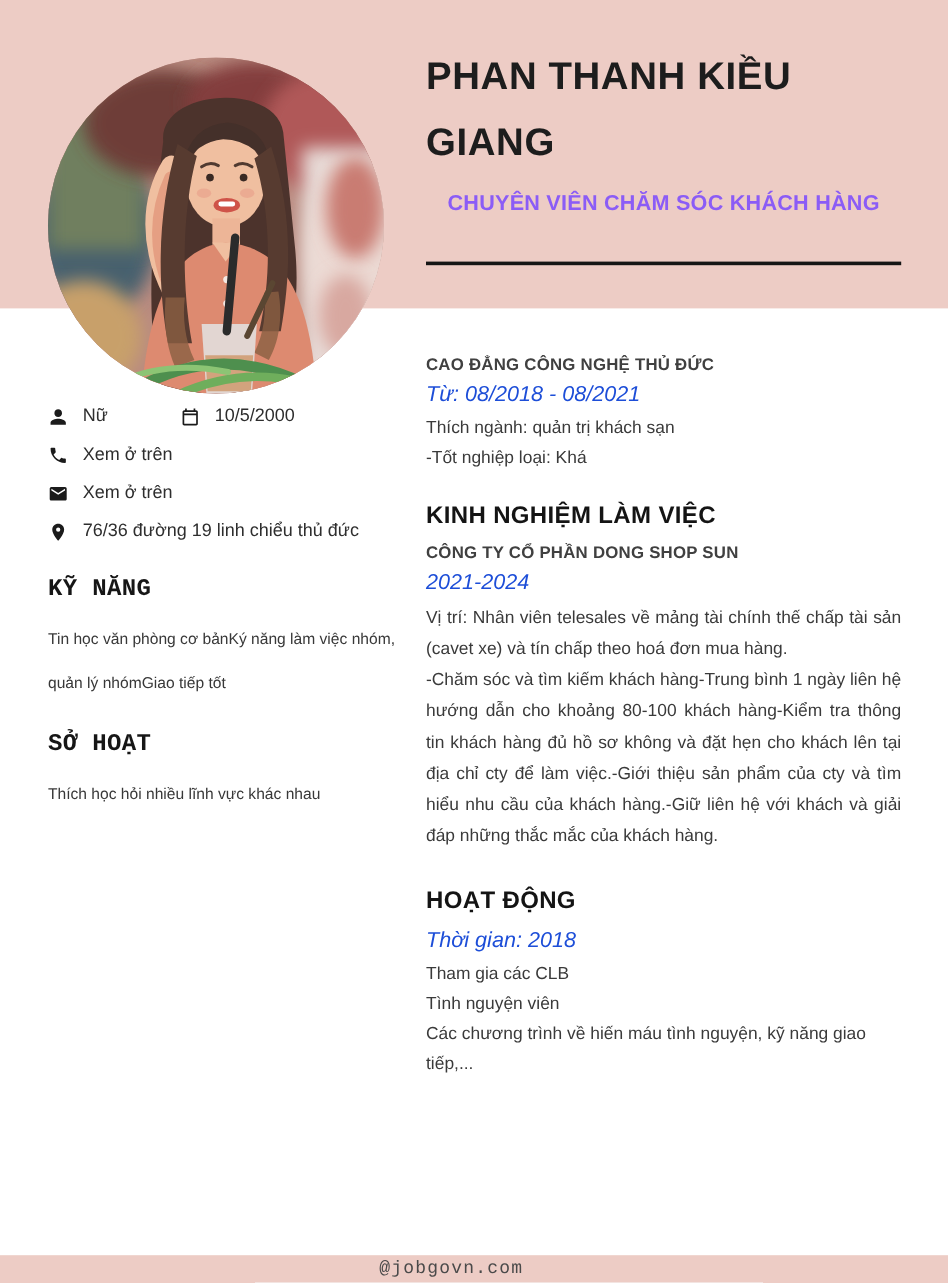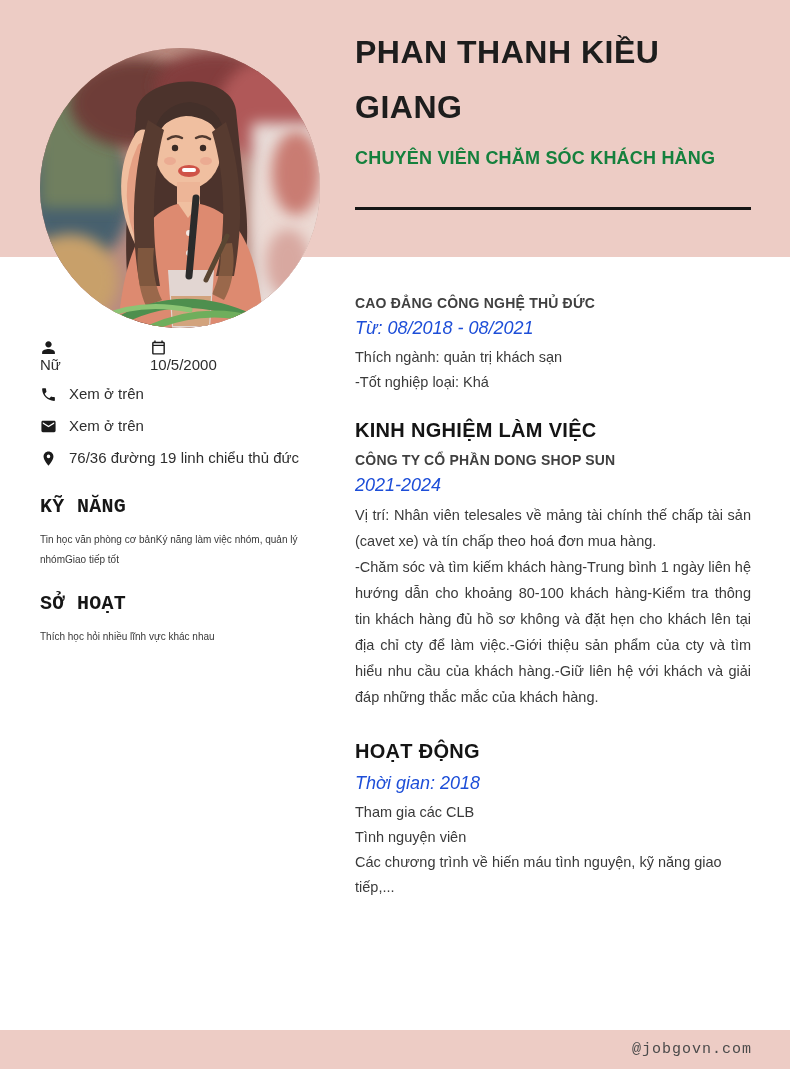--- a/index.html
+++ b/index.html
@@ -3,47 +3,47 @@
 <meta charset="utf-8">
 <style>
   html,body{margin:0;padding:0;background:#e9e9e9;}
   .page{
     position:relative;width:790px;height:1069px;margin:0 auto;
     background:#ffffff;overflow:hidden;
     font-family:"Liberation Sans",sans-serif;color:#3a3a3a;
   }
   .header-bg{position:absolute;top:0;left:0;width:790px;height:257px;background:#edccc5;}
   .footer-bar{
-    position:absolute;left:0;bottom:0;width:790px;height:39px;background:#edccc5;
-    display:flex;align-items:center;justify-content:flex-end;box-sizing:border-box;padding-right:38px;
+    position:absolute;left:0;bottom:0;width:790px;height:23px;background:#edccc5;
+    display:flex;align-items:center;justify-content:center;box-sizing:border-box;padding-right:38px;
   }
   .footer-bar .mark{font-family:"Liberation Mono",monospace;font-size:15px;letter-spacing:1px;color:#4a4a4a;}
   .photo-wrap{
     position:absolute;left:40px;top:48px;width:280px;height:280px;border-radius:50%;
     overflow:hidden;background:#c99a90;
   }
   .photo-wrap svg{display:block;width:100%;height:100%;}
-  .header-text{position:absolute;left:355px;top:25px;width:396px;}
+  .header-text{position:absolute;left:355px;top:36px;width:396px;}
   .name{
     margin:0;max-width:345px;font-size:32px;line-height:55px;font-weight:700;
     color:#1d1d1d;letter-spacing:.5px;
   }
-  .subtitle{margin:13px 0 0;font-size:18px;font-weight:700;color:#15803d;letter-spacing:.2px;}
+  .subtitle{margin:13px 0 0;font-size:18px;font-weight:700;color:#8b5cf6;letter-spacing:.2px;text-align:center;}
   .divider{margin-top:38px;width:396px;height:3px;background:#161616;}
 
   
   .left-col{position:absolute;left:40px;top:338px;width:296px;}
   .info-row{display:flex;align-items:flex-start;margin-bottom:12px;min-height:20px;font-size:15px;color:#2e2e2e;}
-  .pair{display:flex;align-items:flex-start;flex-direction:column;}
+  .pair{display:flex;align-items:flex-start;}
   .pair.first{flex:0 0 110px;}
   .icn{flex:0 0 17px;width:17px;height:17px;margin-right:12px;margin-top:1px;}
   .icn svg{display:block;width:17px;height:17px;fill:#1b1b1b;}
   .l-head{margin:26px 0 12px;font-size:20px;font-weight:700;color:#161616;letter-spacing:.3px;font-family:Liberation Mono, monospace;}
   .l-head.tight{margin-top:22px;}
-  .l-text{margin:0;font-size:10px;line-height:20px;color:#383838;}
+  .l-text{margin:0;font-size:13px;line-height:36px;color:#383838;}
 
   
   .right-col{position:absolute;left:355px;top:293px;width:396px;}
   .r-section{margin-bottom:24px;}
   .r-section.gap-lg{margin-bottom:30px;}
   .r-head{margin:0 0 10px;font-size:20px;font-weight:700;color:#141414;letter-spacing:.3px;}
   .r-text{margin:0;font-size:14.5px;line-height:26px;color:#3a3a3a;text-align:justify;}
   .sub-head{margin:2px 0 7px;font-size:14px;font-weight:700;color:#404040;letter-spacing:.2px;}
   .it-line{margin:0 0 6px;font-size:18px;font-style:italic;color:#1d4ed8;}
   .ln{margin:0;font-size:14.5px;line-height:25px;color:#3a3a3a;}

